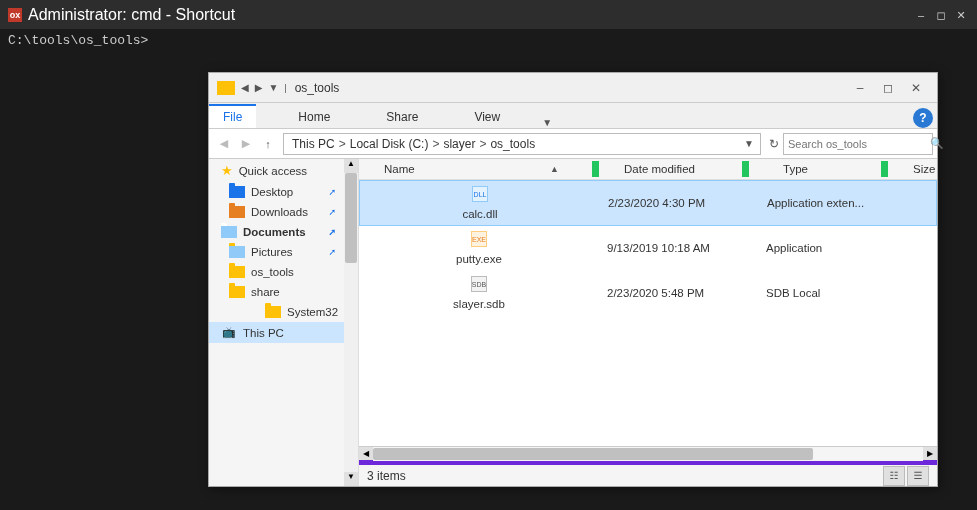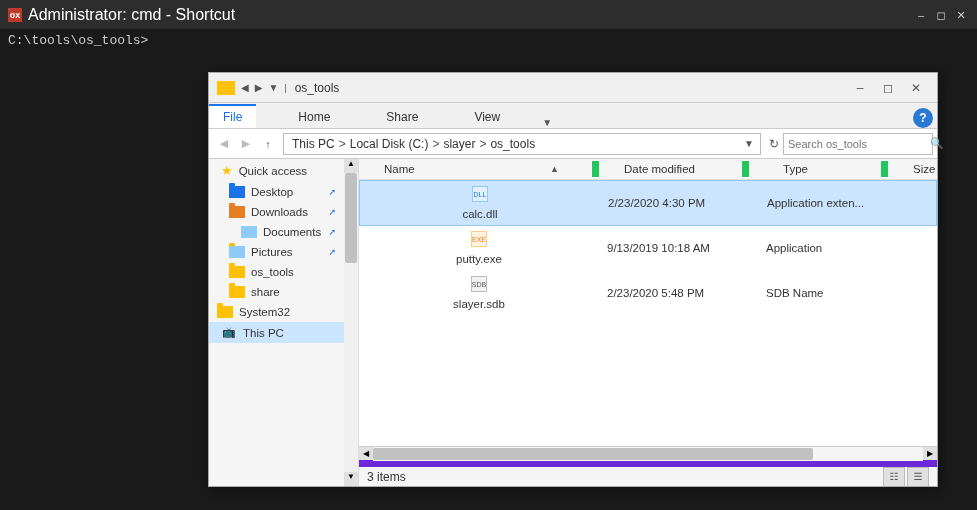--- a/index.html
+++ b/index.html
@@ -386,21 +386,21 @@
     .file-icon.sdb {
       background: #f3f3f3;
       border: 1px solid #bbb;
     }
 
     
     .statusbar {
       display: flex;
       align-items: center;
       background: #f5f5f5;
-      border-top: 7px solid #6d28d9;
+      border-top: 5px solid #6d28d9;
       height: 26px;
       padding: 0 8px;
       flex-shrink: 0;
     }
     .status-count {
       font-size: 12px;
       color: #333;
       flex: 1;
     }
     .view-icons {
@@ -526,39 +526,39 @@
         <div class="sidebar-item" style="padding-left:20px;">
           <span class="folder-icon blue"></span>
           <span>Desktop</span>
           <span class="pin-icon">➚</span>
         </div>
         <div class="sidebar-item" style="padding-left:20px;">
           <span class="folder-icon download"></span>
           <span>Downloads</span>
           <span class="pin-icon">➚</span>
         </div>
-        <div class="sidebar-item" style="padding-left:32px;">
+        <div class="sidebar-item" style="padding-left:12px;font-weight:bold;">
           <span class="folder-icon docs" style="background:#90caf9;"></span>
           <span>Documents</span>
           <span class="pin-icon">➚</span>
         </div>
         <div class="sidebar-item" style="padding-left:20px;">
           <span class="folder-icon" style="background:#90caf9;"></span>
           <span>Pictures</span>
           <span class="pin-icon">➚</span>
         </div>
         <div class="sidebar-item" style="padding-left:20px;">
           <span class="folder-icon"></span>
           <span>os_tools</span>
         </div>
         <div class="sidebar-item" style="padding-left:20px;">
           <span class="folder-icon"></span>
           <span>share</span>
         </div>
-        <div class="sidebar-item" style="padding-left:8px;">
+        <div class="sidebar-item" style="padding-left:24px;margin-left:32px;">
           <span class="folder-icon"></span>
           <span>System32</span>
         </div>
         <div class="sidebar-item active">
           <span style="font-size:11px;display:inline-block;width:16px;text-align:center;">📺</span>
           <span>This PC</span>
         </div>
       </div>
 
       <div class="sidebar-scrollbar">
@@ -613,21 +613,21 @@
         </div>
 
         <div class="file-row">
           <div class="file-cell file-name-cell">
             <div class="file-icon sdb">
               <span style="font-size:7px;color:#555;">SDB</span>
             </div>
             <span>slayer.sdb</span>
           </div>
           <div class="file-cell col-date">2/23/2020 5:48 PM</div>
-          <div class="file-cell col-type">SDB Name</div>
+          <div class="file-cell col-type">SDB Local</div>
           <div class="file-cell col-size"></div>
         </div>
 
       </div>
 
       <div class="hscrollbar">
         <div class="hscroll-left">◀</div>
         <div class="hscroll-track">
           <div class="hscroll-thumb"></div>
         </div>

